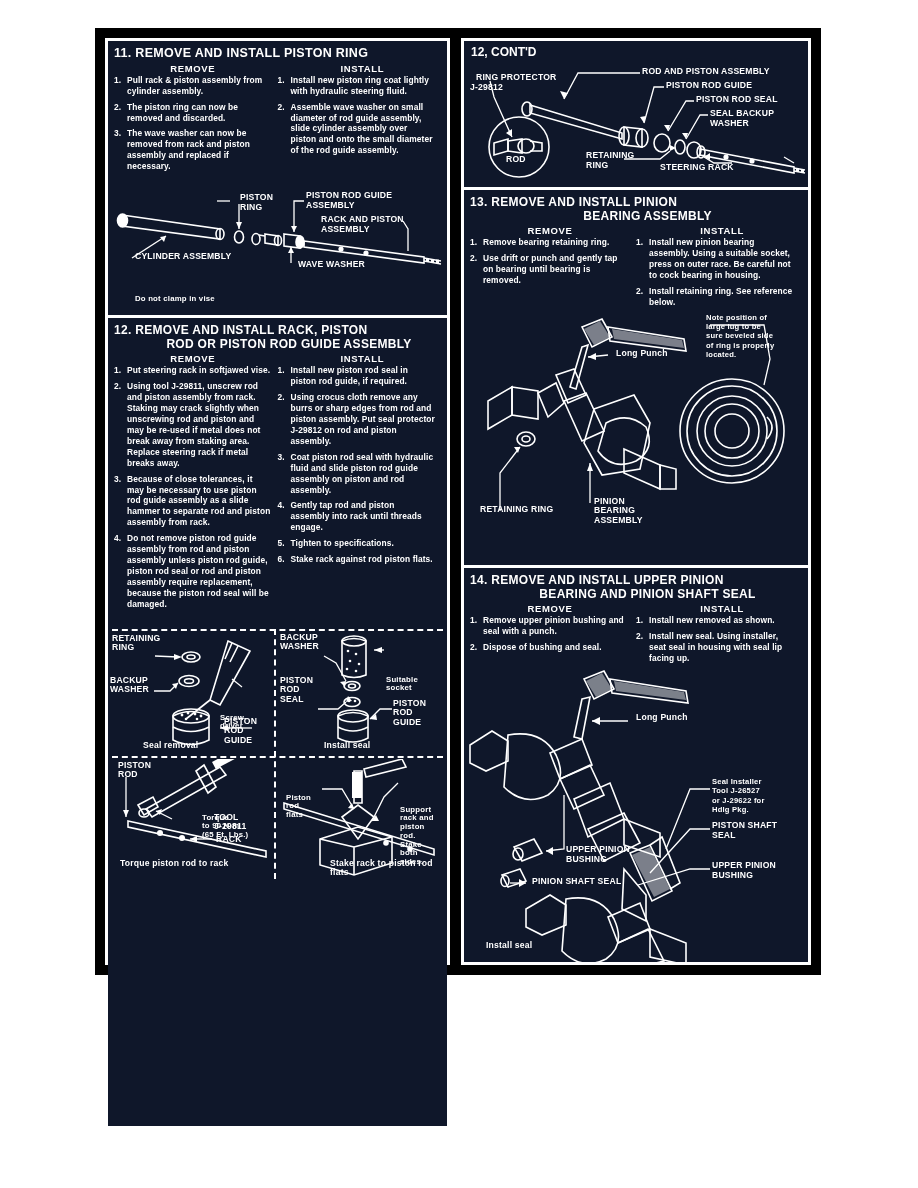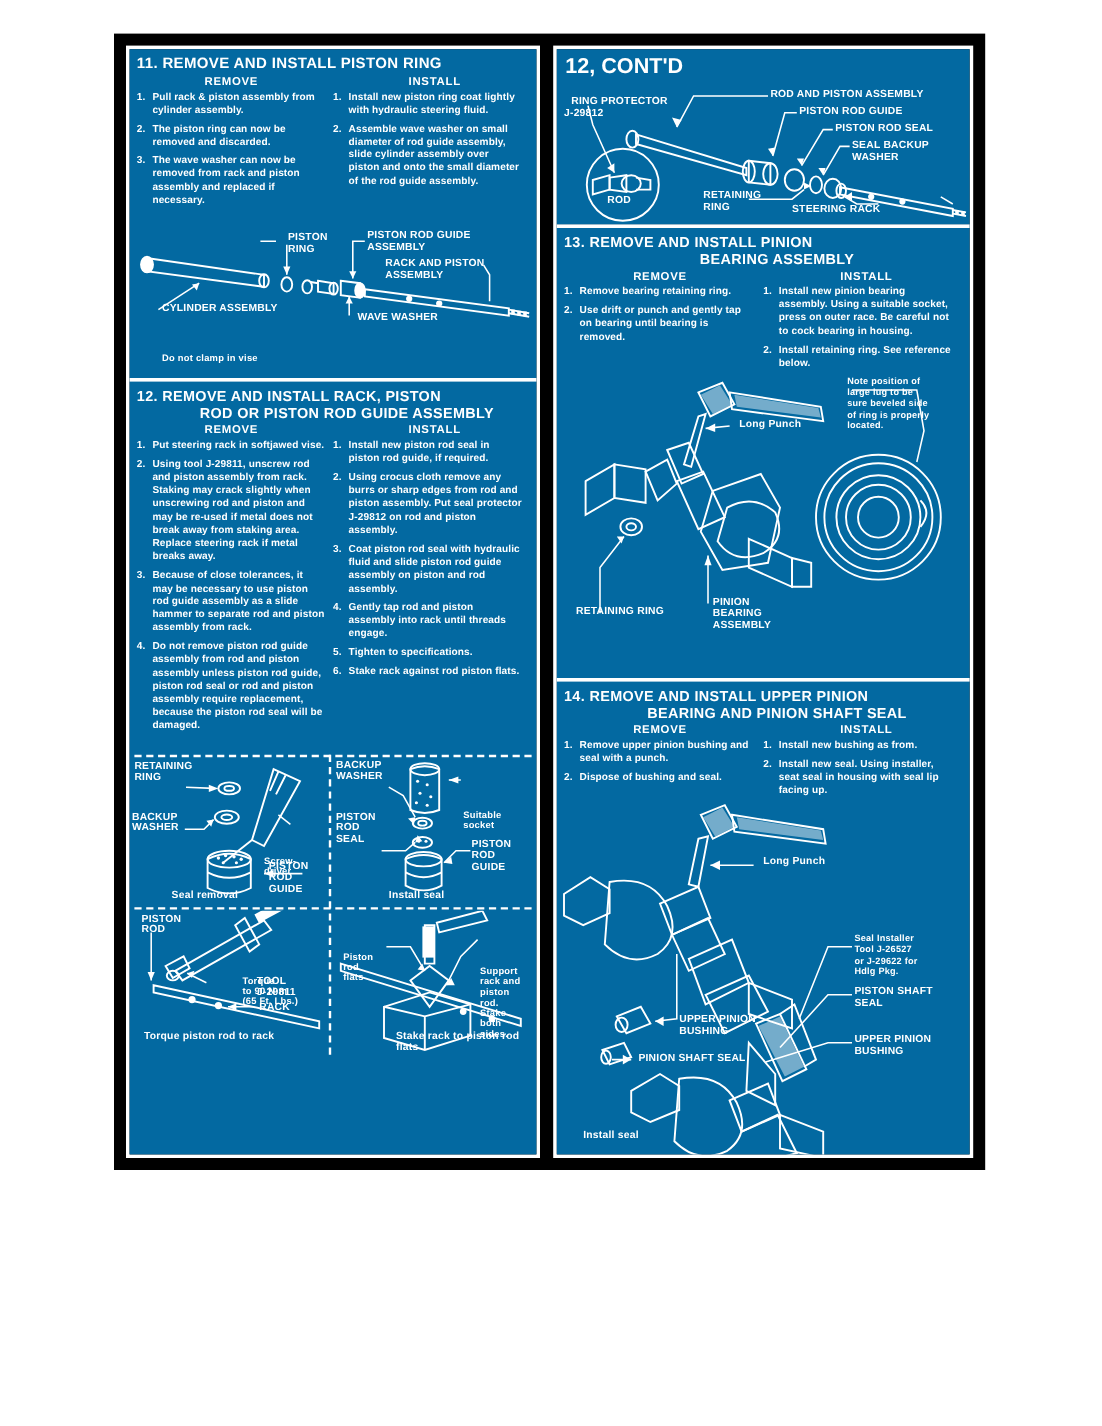--- a/index.html
+++ b/index.html
@@ -32,41 +32,41 @@
     top: 10px;
     background: #000000;
     border: 3px solid #ffffff;
     box-sizing: border-box;
   }
   #col-left  { left: 10px;  width: 345px; height: 927px; }
   #col-right { left: 366px; width: 350px; height: 927px; }
 
   .panel {
     position: relative;
-    background: #0369a1;
+    background: #0f172a;
     color: #ffffff;
     box-sizing: border-box;
     overflow: hidden;
   }
   .panel + .panel { border-top: 3px solid #ffffff; }
 
   .sect-title {
     font-weight: bold;
     font-size: 12.5px;
     letter-spacing: 0.3px;
     line-height: 1.18;
     margin: 5px 0 2px 6px;
     text-transform: uppercase;
   }
   .sect-title.small { font-size: 12px; }
   .sect-title .ind { display:block; padding-left: 17px; text-align: center; }
 
   .cont-title {
     font-weight: bold;
-    font-size: 18px;
+    font-size: 12px;
     margin: 4px 0 0 7px;
   }
 
   .colhead-row {
     display: flex;
     margin: 2px 0 1px 0;
   }
   .colhead {
     flex: 1 1 50%;
     text-align: center;
@@ -208,21 +208,21 @@
           <div class="lbl" style="left:198px; top:14px;">PISTON ROD GUIDE
 ASSEMBLY</div>
           <div class="lbl" style="left:213px; top:38px;">RACK AND PISTON
 ASSEMBLY</div>
           <div class="lbl" style="left:27px; top:75px;">CYLINDER ASSEMBLY</div>
           <div class="lbl sm" style="left:27px; top:85px; font-weight:bold;">Do not clamp in vise</div>
           <div class="lbl" style="left:190px; top:83px;">WAVE WASHER</div>
         </div>
       </div>
 
-      <div class="panel" style="height:647px;">
+      <div class="panel" style="height:811px;">
         <div class="sect-title small">
           <span>12. REMOVE AND INSTALL RACK, PISTON</span>
           <span class="ind">ROD OR PISTON ROD GUIDE ASSEMBLY</span>
         </div>
 
         <div class="colhead-row">
           <div class="colhead">REMOVE</div>
           <div class="colhead">INSTALL</div>
         </div>
 
@@ -644,21 +644,21 @@
               <span class="txt">Remove upper pinion bushing and seal with a punch.</span>
             </div>
             <div class="step">
               <span class="num">2.</span>
               <span class="txt">Dispose of bushing and seal.</span>
             </div>
           </div>
           <div class="steps-col">
             <div class="step">
               <span class="num">1.</span>
-              <span class="txt">Install new bushing as from.</span>
+              <span class="txt">Install new removed as shown.</span>
             </div>
             <div class="step">
               <span class="num">2.</span>
               <span class="txt">Install new seal. Using installer, seat seal in housing with seal lip facing up.</span>
             </div>
           </div>
         </div>
 
         <div class="fig" style="height:300px;">
           <svg width="344" height="300" viewBox="0 0 344 300">

